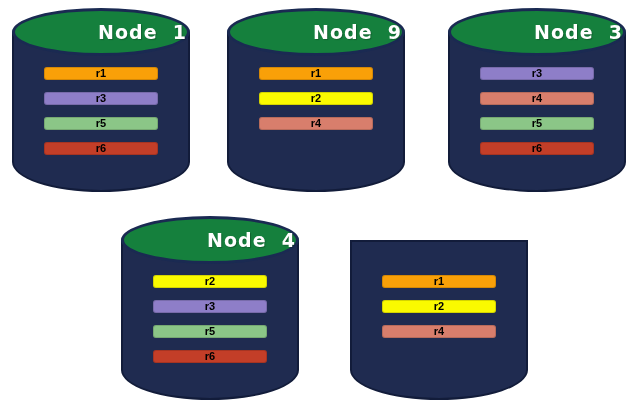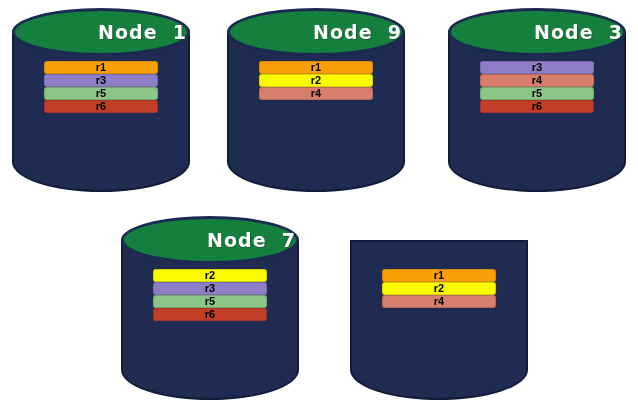--- a/index.html
+++ b/index.html
@@ -49,26 +49,27 @@
   .node-title {
     color: #FFFFFF;
     font-size: 19px;
     font-weight: bold;
     letter-spacing: 1px;
     white-space: pre;
     text-shadow: 1px 1px 1px rgba(0,0,0,0.25);
   }
   .bars {
     position: absolute;
-    top: 53px;
+    top: 59px;
     left: 50%;
     transform: translateX(-50%);
     width: 114px;
     display: flex;
     flex-direction: column;
+    gap: 12px;
     z-index: 3;
   }
   .bar {
     height: 13px;
     border-radius: 3px;
     display: flex;
     align-items: center;
     justify-content: center;
     font-size: 11px;
     line-height: 13px;
@@ -117,21 +118,21 @@
         <div class="bar" style="background: rgb(142, 126, 200);">r3</div>
         <div class="bar" style="background: rgb(216, 126, 108);">r4</div>
         <div class="bar" style="background: rgb(139, 198, 135);">r5</div>
         <div class="bar" style="background: rgb(195, 62, 40);">r6</div>
       </div>
     </div>
 
     <div class="node" style="left: 121px; top: 216px;">
       <div class="cyl-body"></div>
       <div class="cyl-top">
-        <span class="node-title">Node  7</span>
+        <span class="node-title">Node  4</span>
       </div>
       <div class="bars">
         <div class="bar" style="background: rgb(250, 250, 0);">r2</div>
         <div class="bar" style="background: rgb(142, 126, 200);">r3</div>
         <div class="bar" style="background: rgb(139, 198, 135);">r5</div>
         <div class="bar" style="background: rgb(195, 62, 40);">r6</div>
       </div>
     </div>
 
     <div class="node" style="left: 350px; top: 216px;">

